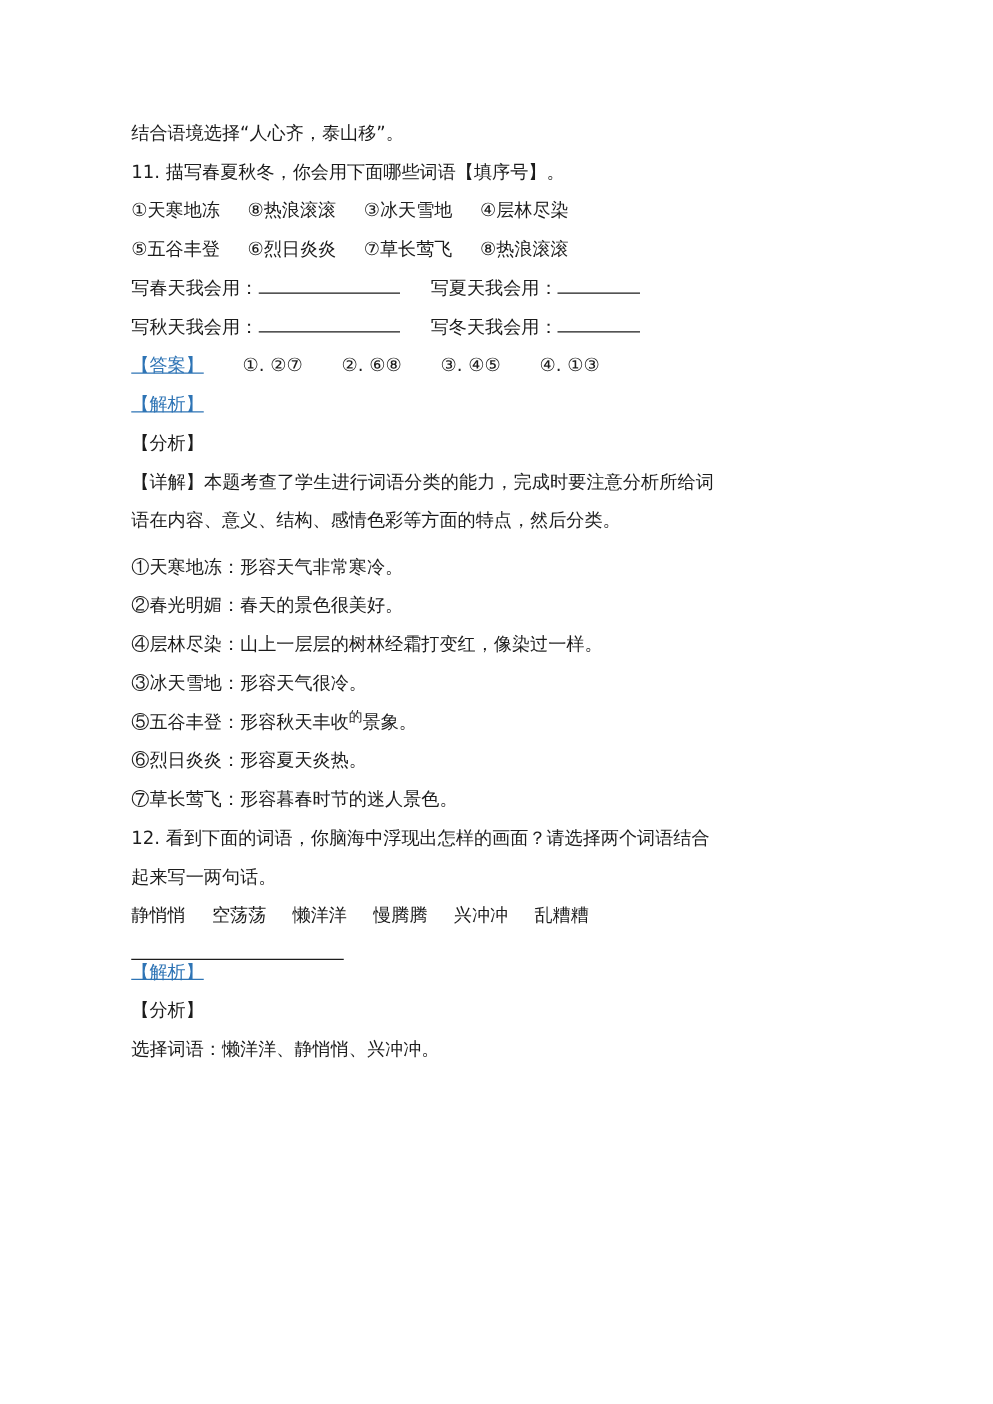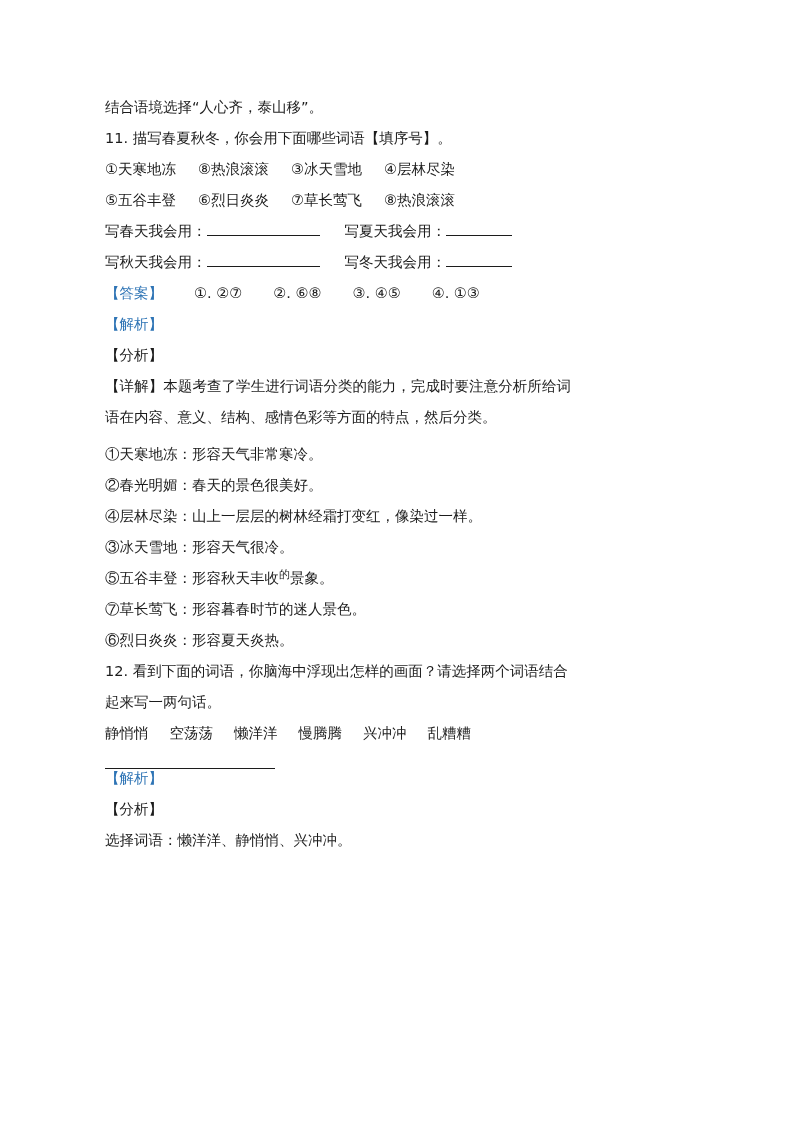--- a/index.html
+++ b/index.html
@@ -20,21 +20,21 @@
   .idiom{margin-right:22px;}
   .blank{
     display:inline-block;
     border-bottom:1px solid #1c1c1c;
     height:14px;
     vertical-align:baseline;
   }
   .blank-long{width:113px;}
   .blank-short{width:66px;}
   .mid-gap{display:inline-block;width:25px;}
-  .blue{color:#2e74b5;}
+  .blue{color:#2e74b5;text-decoration:underline;}
   .ans-item{margin-left:31px;}
   .defs{margin-top:6px;font-family:Liberation Serif, serif;}
   .sup{font-size:11px;vertical-align:5px;line-height:0;}
   .words-row{}
   .word{margin-right:21px;}
   .answer-space-row{height:14px;}
   .answer-space{
     display:inline-block;
     width:170px;height:13px;
     border-bottom:1px solid #1c1c1c;
@@ -77,22 +77,22 @@
   <p>【分析】</p>
 
   <p class="just">【详解】本题考查了学生进行词语分类的能力，完成时要注意分析所给词语在内容、意义、结构、感情色彩等方面的特点，然后分类。</p>
 
   <div class="defs">
     <p>①天寒地冻：形容天气非常寒冷。</p>
     <p>②春光明媚：春天的景色很美好。</p>
     <p>④层林尽染：山上一层层的树林经霜打变红，像染过一样。</p>
     <p>③冰天雪地：形容天气很冷。</p>
     <p><span>⑤五谷丰登：形容秋天丰收</span><span class="sup">的</span><span>景象。</span></p>
+    <p>⑥烈日炎炎：形容夏天炎热。</p>
     <p>⑦草长莺飞：形容暮春时节的迷人景色。</p>
-    <p>⑥烈日炎炎：形容夏天炎热。</p>
   </div>
 
   <p>12. 看到下面的词语，你脑海中浮现出怎样的画面？请选择两个词语结合起来写一两句话。</p>
 
   <p class="words-row">
     <span class="word">静悄悄</span><span class="word">空荡荡</span><span class="word">懒洋洋</span><span class="word">慢腾腾</span><span class="word">兴冲冲</span><span class="word">乱糟糟</span>
   </p>
 
   <div class="answer-space-row">
     <span class="answer-space"></span>

